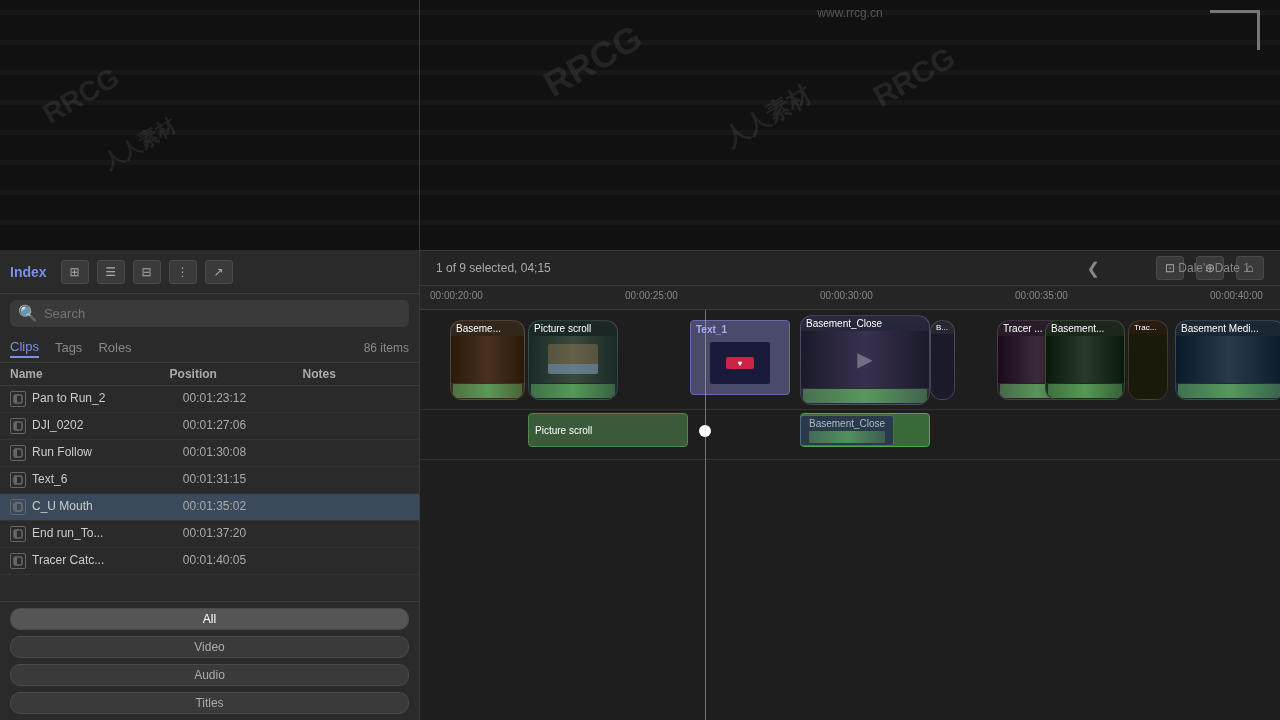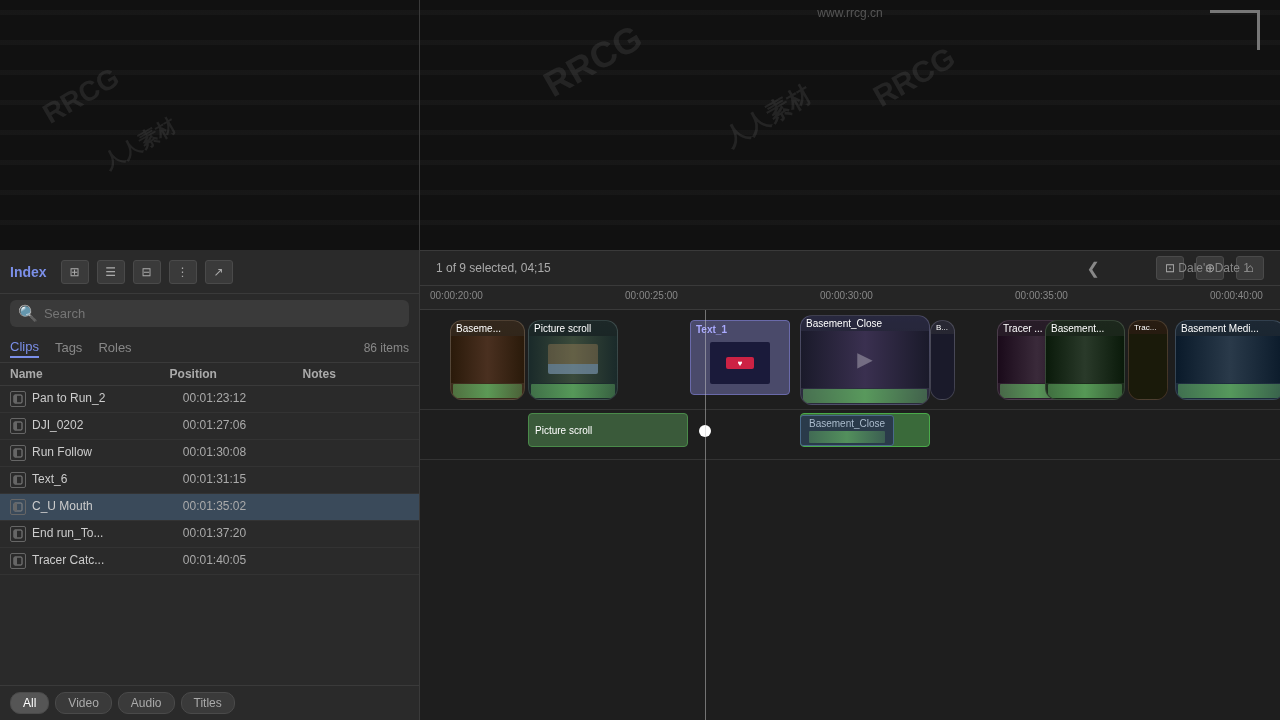--- a/index.html
+++ b/index.html
@@ -150,20 +150,21 @@
     .clip-pos { flex: 1; font-size: 12px; color: #aaa; }
     .clip-notes { flex: 0.8; font-size: 12px; color: #aaa; }
 
     
     #filter-row {
       padding: 6px 10px;
       display: flex;
       gap: 6px;
       border-top: 1px solid #3a3a3a;
       background: #2a2a2a;
+      flex-direction: column;
     }
     .filter-btn {
       padding: 3px 12px;
       border-radius: 10px;
       border: 1px solid #4a4a4a;
       background: #3a3a3a;
       color: #aaa;
       font-size: 12px;
       cursor: pointer;
     }

